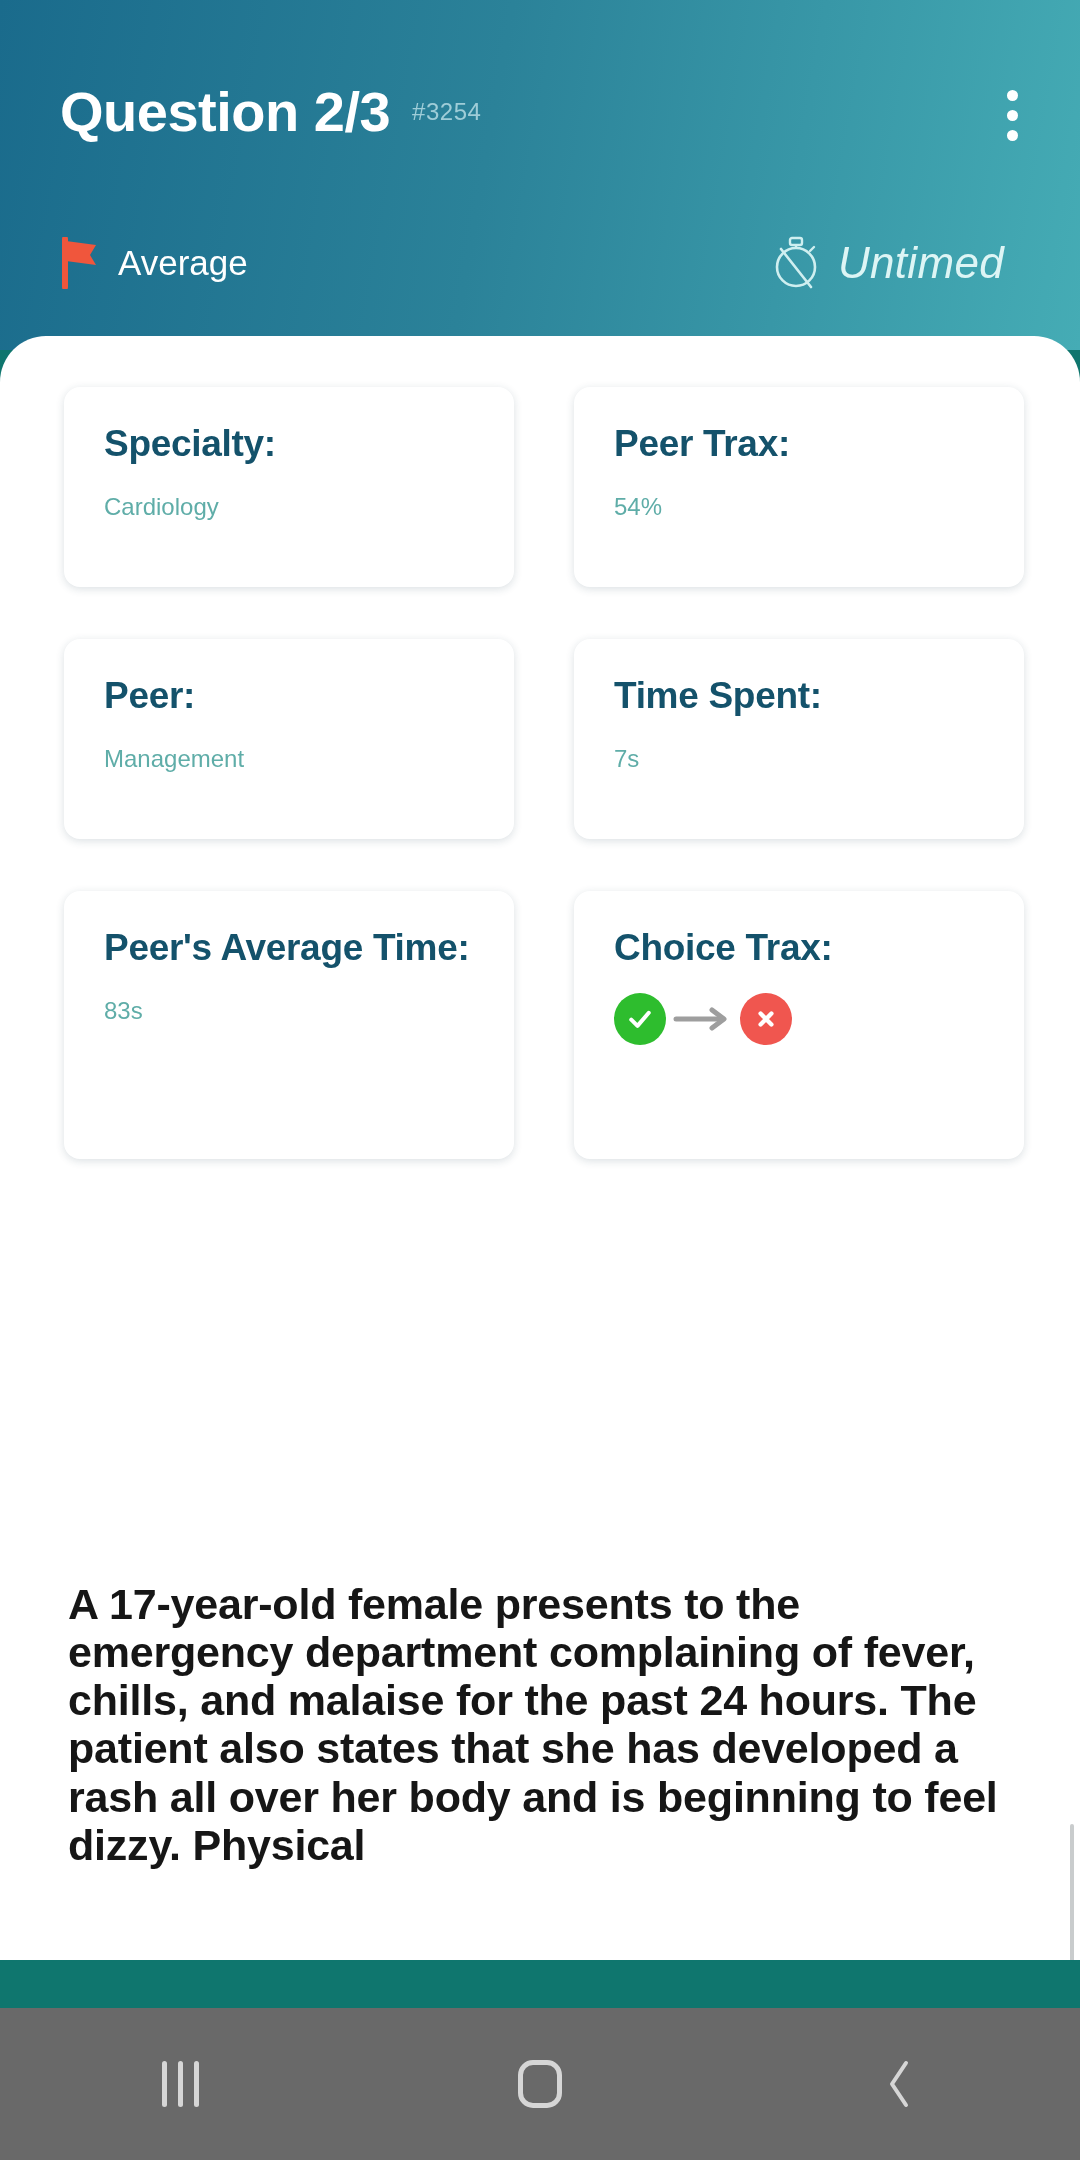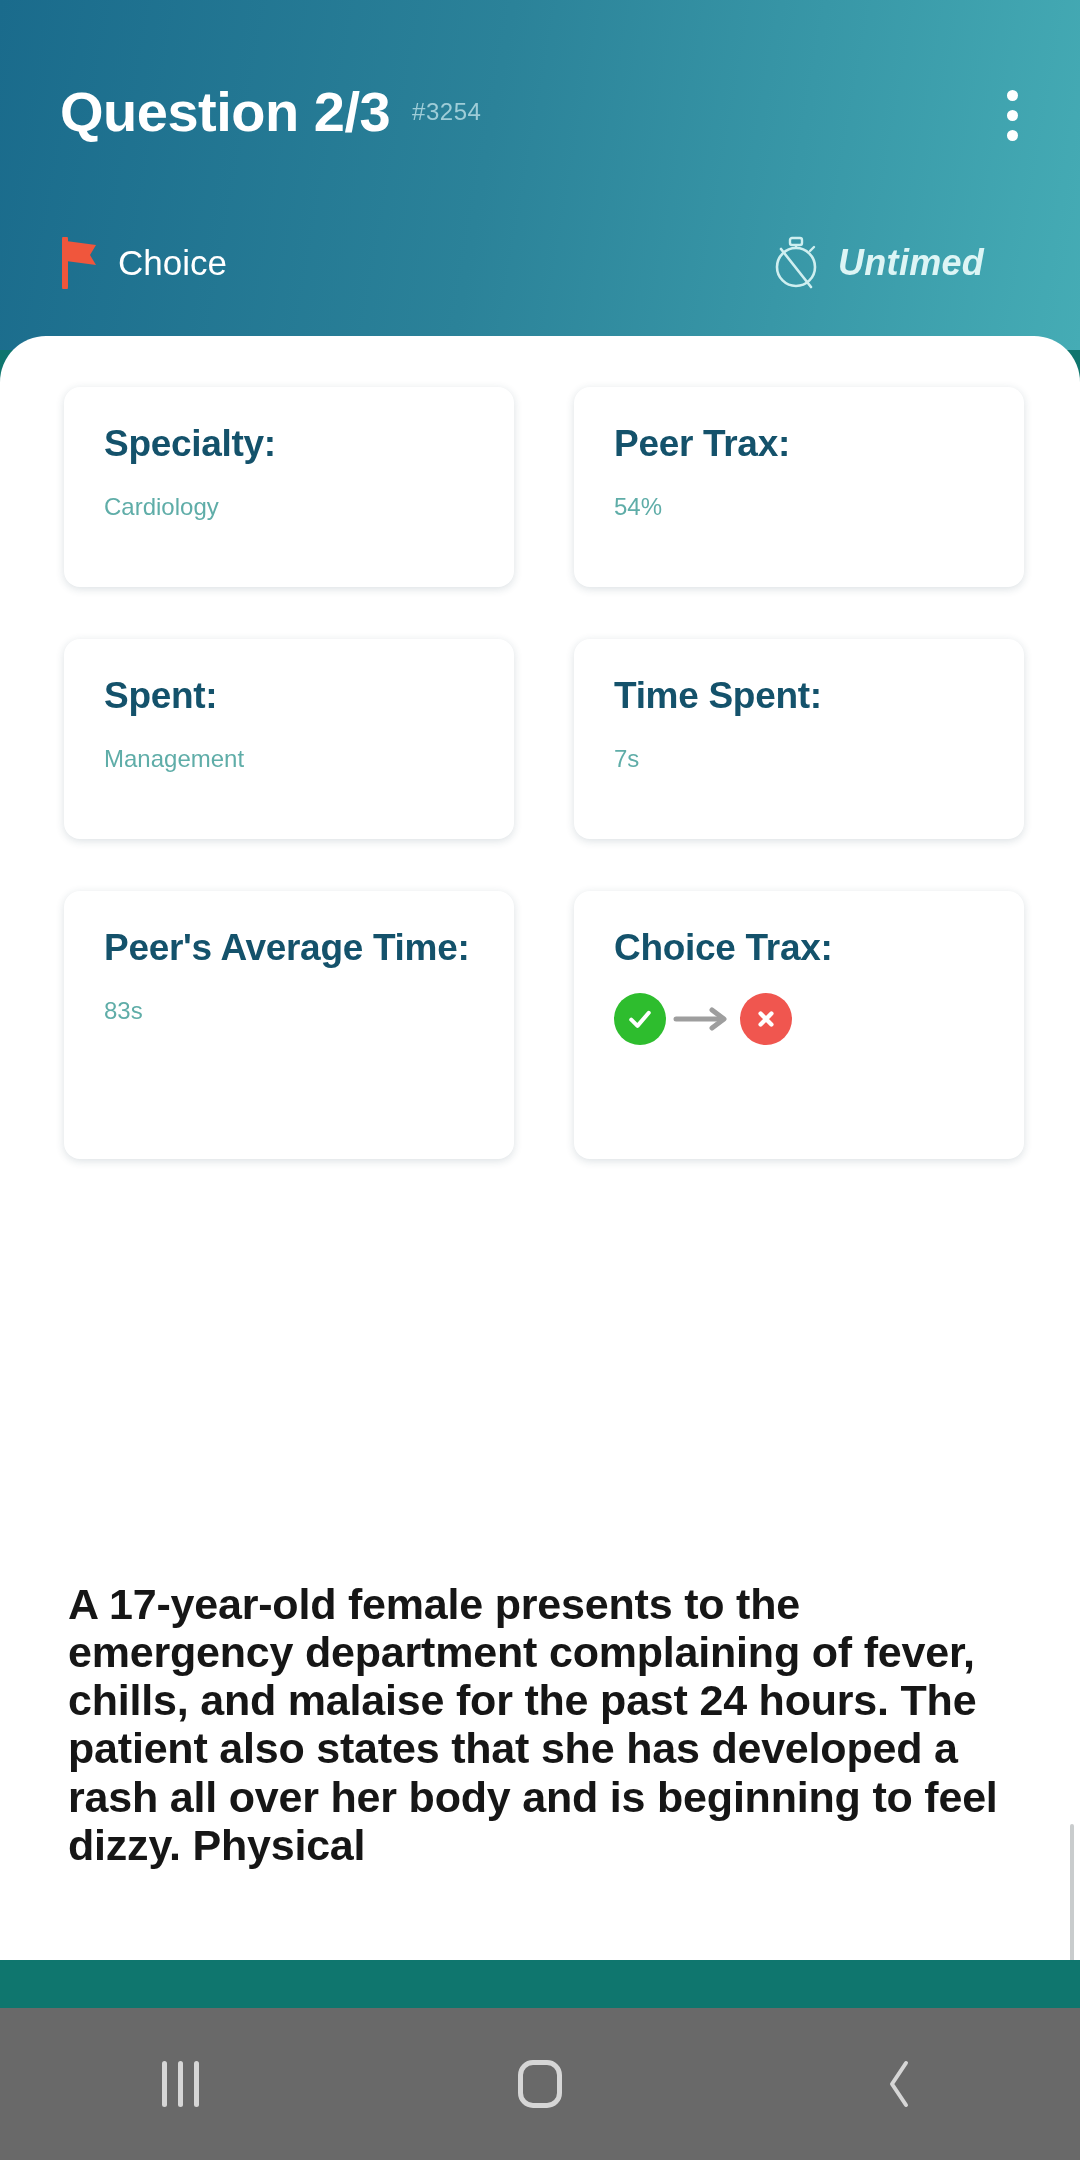--- a/index.html
+++ b/index.html
@@ -51,21 +51,21 @@
   }
   .flag-icon{ width:40px; height:52px; display:block; }
   .marked-label{ font-size:35px; color:#fff; font-weight:400; }
 
   .untimed{
     position:absolute; left:770px; top:0; height:62px;
     display:flex; align-items:center; gap:16px;
   }
   .stopwatch-icon{ width:52px; height:56px; display:block; }
   .untimed-label{
-    font-size:36px; color:#ddf5f5; font-style:italic; font-weight:700;
+    font-size:44px; color:#ddf5f5; font-style:italic; font-weight:400;
     letter-spacing:0.3px;
   }
 
   
   .sheet{
     position:absolute; top:336px; left:0; width:1080px; height:1624px;
     background:#ffffff; border-radius:46px 46px 0 0;
     overflow:hidden;
   }
 
@@ -155,21 +155,21 @@
       <span></span>
     </div>
 
     <div class="header-meta">
 
       <div class="marked">
         <svg class="flag-icon" viewBox="0 0 40 52">
           <path d="M5 2 L5 50" stroke="#f0563c" stroke-width="6" stroke-linecap="round" fill="none"></path>
           <path d="M6 4 L36 8 L30 18 L36 28 L6 24 Z" fill="#f0563c"></path>
         </svg>
-        <span class="marked-label">Choice</span>
+        <span class="marked-label">Average</span>
       </div>
 
       <div class="untimed">
         <svg class="stopwatch-icon" viewBox="0 0 52 56">
           <circle cx="26" cy="32" r="19" stroke="#cfeff0" stroke-width="2.6" fill="none"></circle>
           <rect x="20" y="3" width="12" height="7" rx="2" stroke="#cfeff0" stroke-width="2.4" fill="none"></rect>
           <path d="M26 10 L26 13" stroke="#cfeff0" stroke-width="2.4"></path>
           <path d="M40 16 L44 12" stroke="#cfeff0" stroke-width="2.4" stroke-linecap="round"></path>
           <path d="M11 14 L41 52" stroke="#cfeff0" stroke-width="2.6" stroke-linecap="round"></path>
         </svg>
@@ -187,21 +187,21 @@
         <div class="card-label">Specialty:</div>
         <div class="card-value">Cardiology</div>
       </div>
 
       <div class="card">
         <div class="card-label">Peer Trax:</div>
         <div class="card-value">54%</div>
       </div>
 
       <div class="card">
-        <div class="card-label">Spent:</div>
+        <div class="card-label">Peer:</div>
         <div class="card-value">Management</div>
       </div>
 
       <div class="card">
         <div class="card-label">Time Spent:</div>
         <div class="card-value">7s</div>
       </div>
 
       <div class="card tall">
         <div class="card-label">Peer's Average Time:</div>

